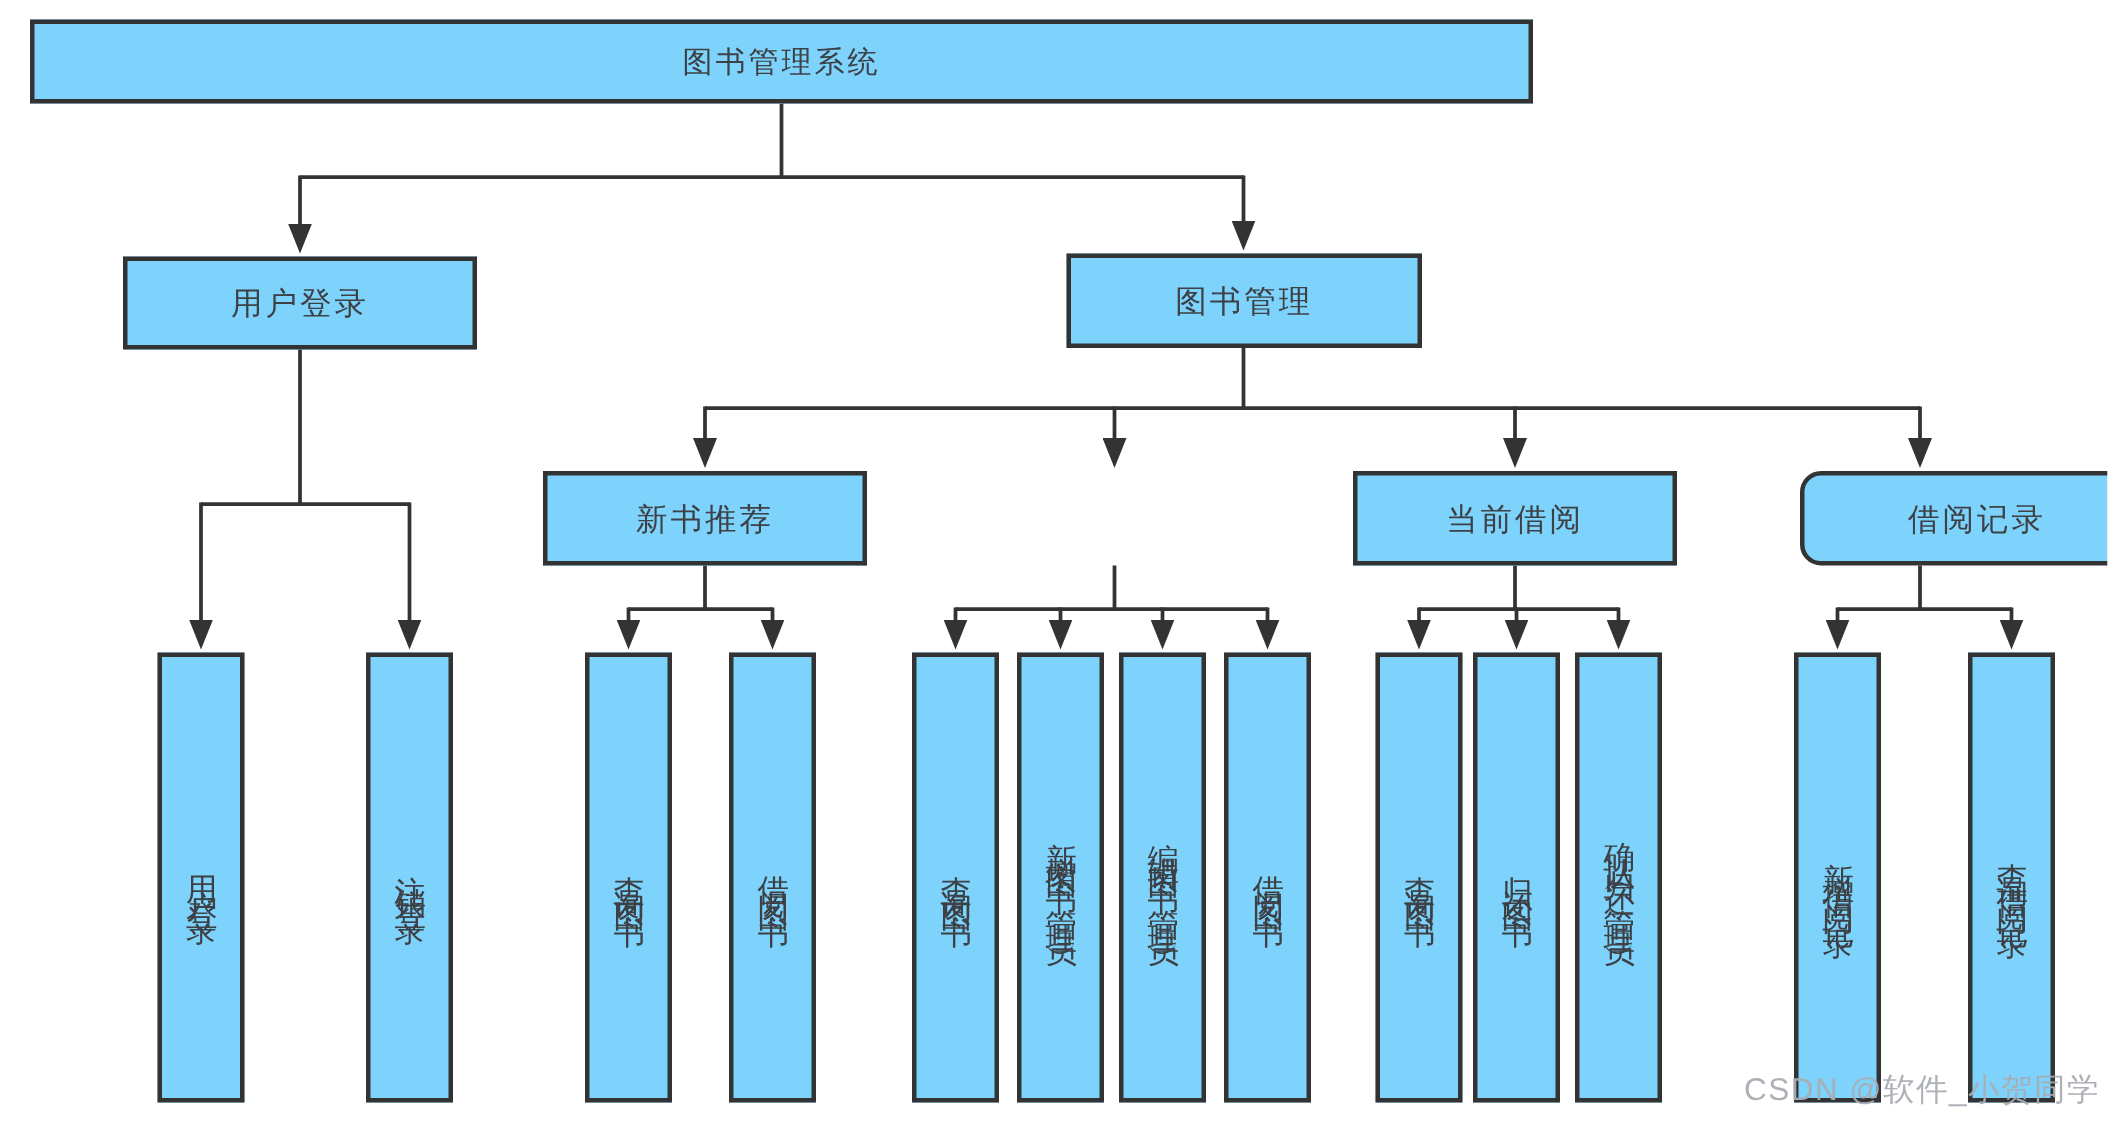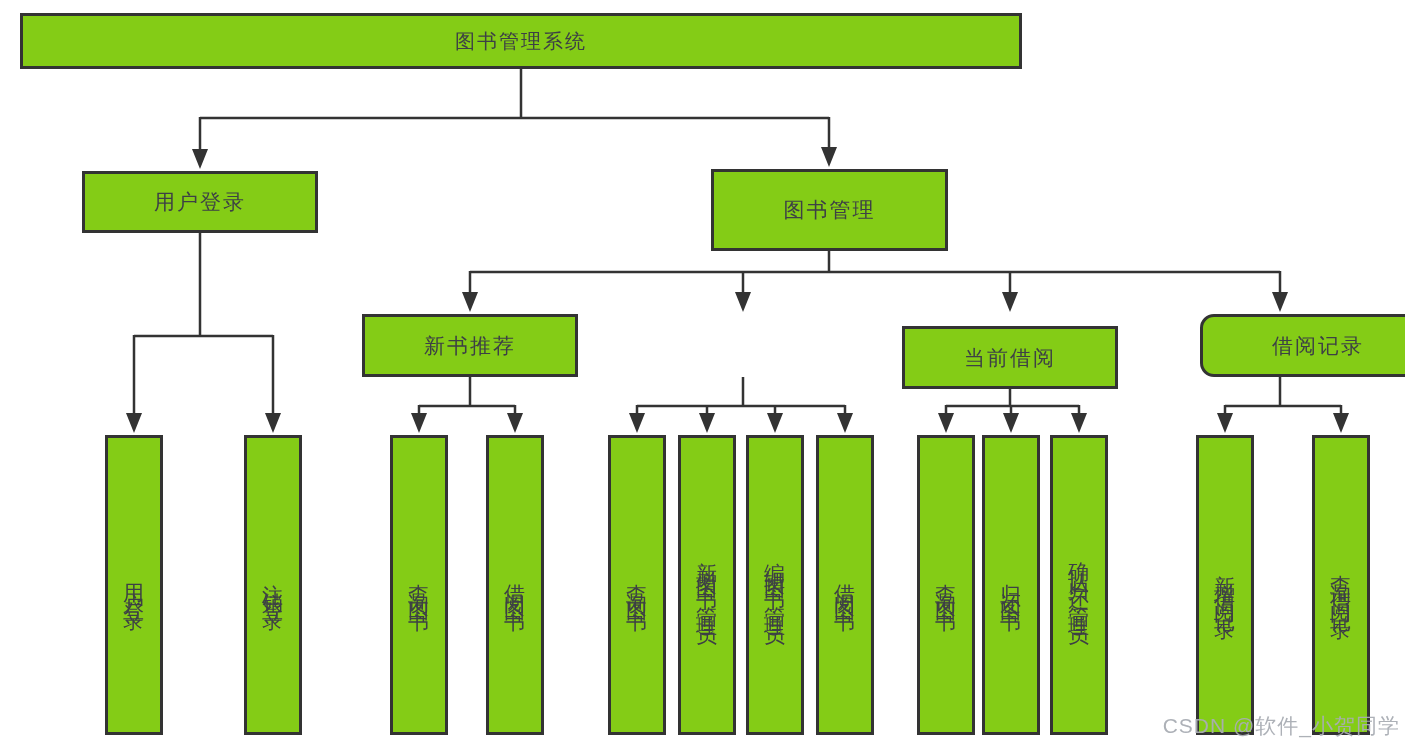--- a/index.html
+++ b/index.html
@@ -19,21 +19,21 @@
     position: absolute;
     left: 0;
     top: 0;
     width: 1405px;
     height: 747px;
     z-index: 1;
   }
   .node {
     position: absolute;
     box-sizing: border-box;
-    background: #84cc16;
+    background: #7dd3fc;
     border: 3px solid #333333;
     display: flex;
     align-items: center;
     justify-content: center;
     color: #3d4045;
     z-index: 2;
   }
   .node.h {
     font-size: 21px;
     letter-spacing: 2px;
@@ -104,24 +104,24 @@
       <line x1="1011" y1="405" x2="1011" y2="414" marker-end="url(#ah)"></line>
       <line x1="1079" y1="405" x2="1079" y2="414" marker-end="url(#ah)"></line>
       <line x1="1225" y1="405" x2="1225" y2="414" marker-end="url(#ah)"></line>
       <line x1="1341" y1="405" x2="1341" y2="414" marker-end="url(#ah)"></line>
     </g>
   </svg>
 
   <div class="node h root" style="left:20px; top:13px; width:1002px; height:56px;">图书管理系统</div>
 
   <div class="node h" style="left:82px; top:171px; width:236px; height:62px;">用户登录</div>
-  <div class="node h" style="left:711px; top:169px; width:237px; height:82px;">图书管理</div>
+  <div class="node h" style="left:711px; top:169px; width:237px; height:63px;">图书管理</div>
 
   <div class="node h" style="left:362px; top:314px; width:216px; height:63px;">新书推荐</div>
-  <div class="node h" style="left:902px; top:314px; width:216px; height:63px;margin-top:12px;">当前借阅</div>
+  <div class="node h" style="left:902px; top:314px; width:216px; height:63px;">当前借阅</div>
   <div class="node h" style="left:1200px; top:314px; width:236px; height:63px;border-radius:14px;">借阅记录</div>
 
   <div class="node v" style="left:105px; top:435px; width:58px; height:300px;">用户登录</div>
   <div class="node v" style="left:244px; top:435px; width:58px; height:300px;">注销登录</div>
 
   <div class="node v" style="left:390px; top:435px; width:58px; height:300px;">查询图书</div>
   <div class="node v" style="left:486px; top:435px; width:58px; height:300px;">借阅图书</div>
 
   <div class="node v" style="left:608px; top:435px; width:58px; height:300px;">查询图书</div>
   <div class="node v" style="left:678px; top:435px; width:58px; height:300px;">新增图书（管理员）</div>

